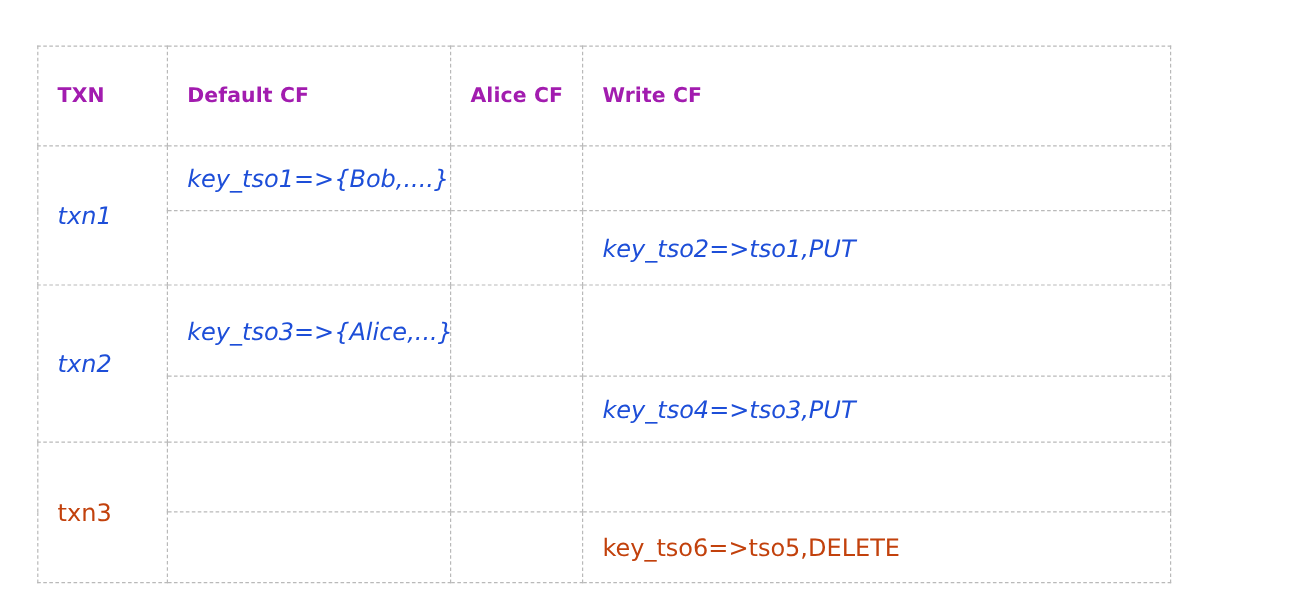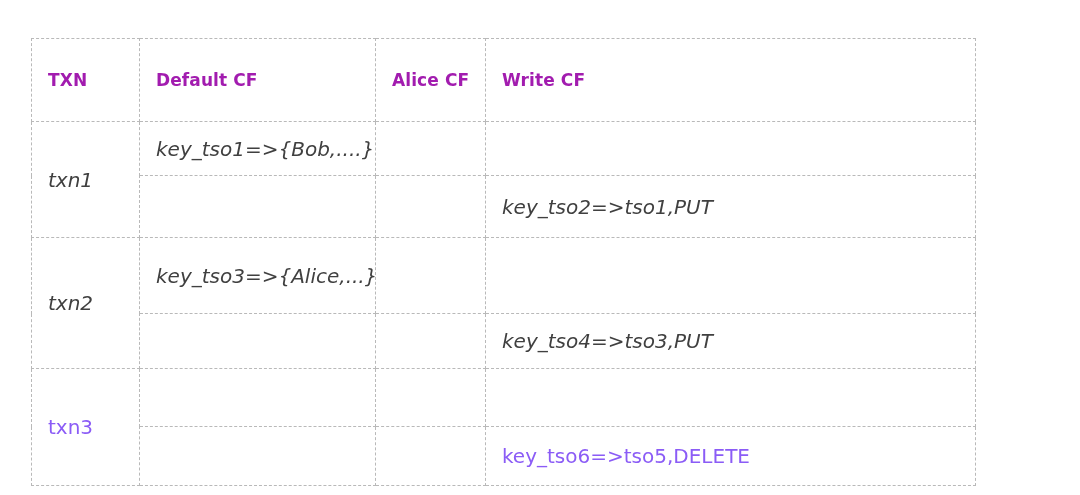--- a/index.html
+++ b/index.html
@@ -60,27 +60,27 @@
     font-size: 20px;
   }
 
   td.txn-cell {
     font-size: 20px;
   }
 
   
   .style-italic-grey {
     font-style: italic;
-    color: #404040;
+    color: #1d4ed8;
   }
 
   
   .style-plain-black {
     font-style: normal;
-    color: #8b5cf6;
+    color: #c2410c;
   }
 
   .cell-text {
     display: block;
     white-space: pre;
   }
 
   
   .r1 td { height: 53px; }
   .r2 td { height: 61px; }

